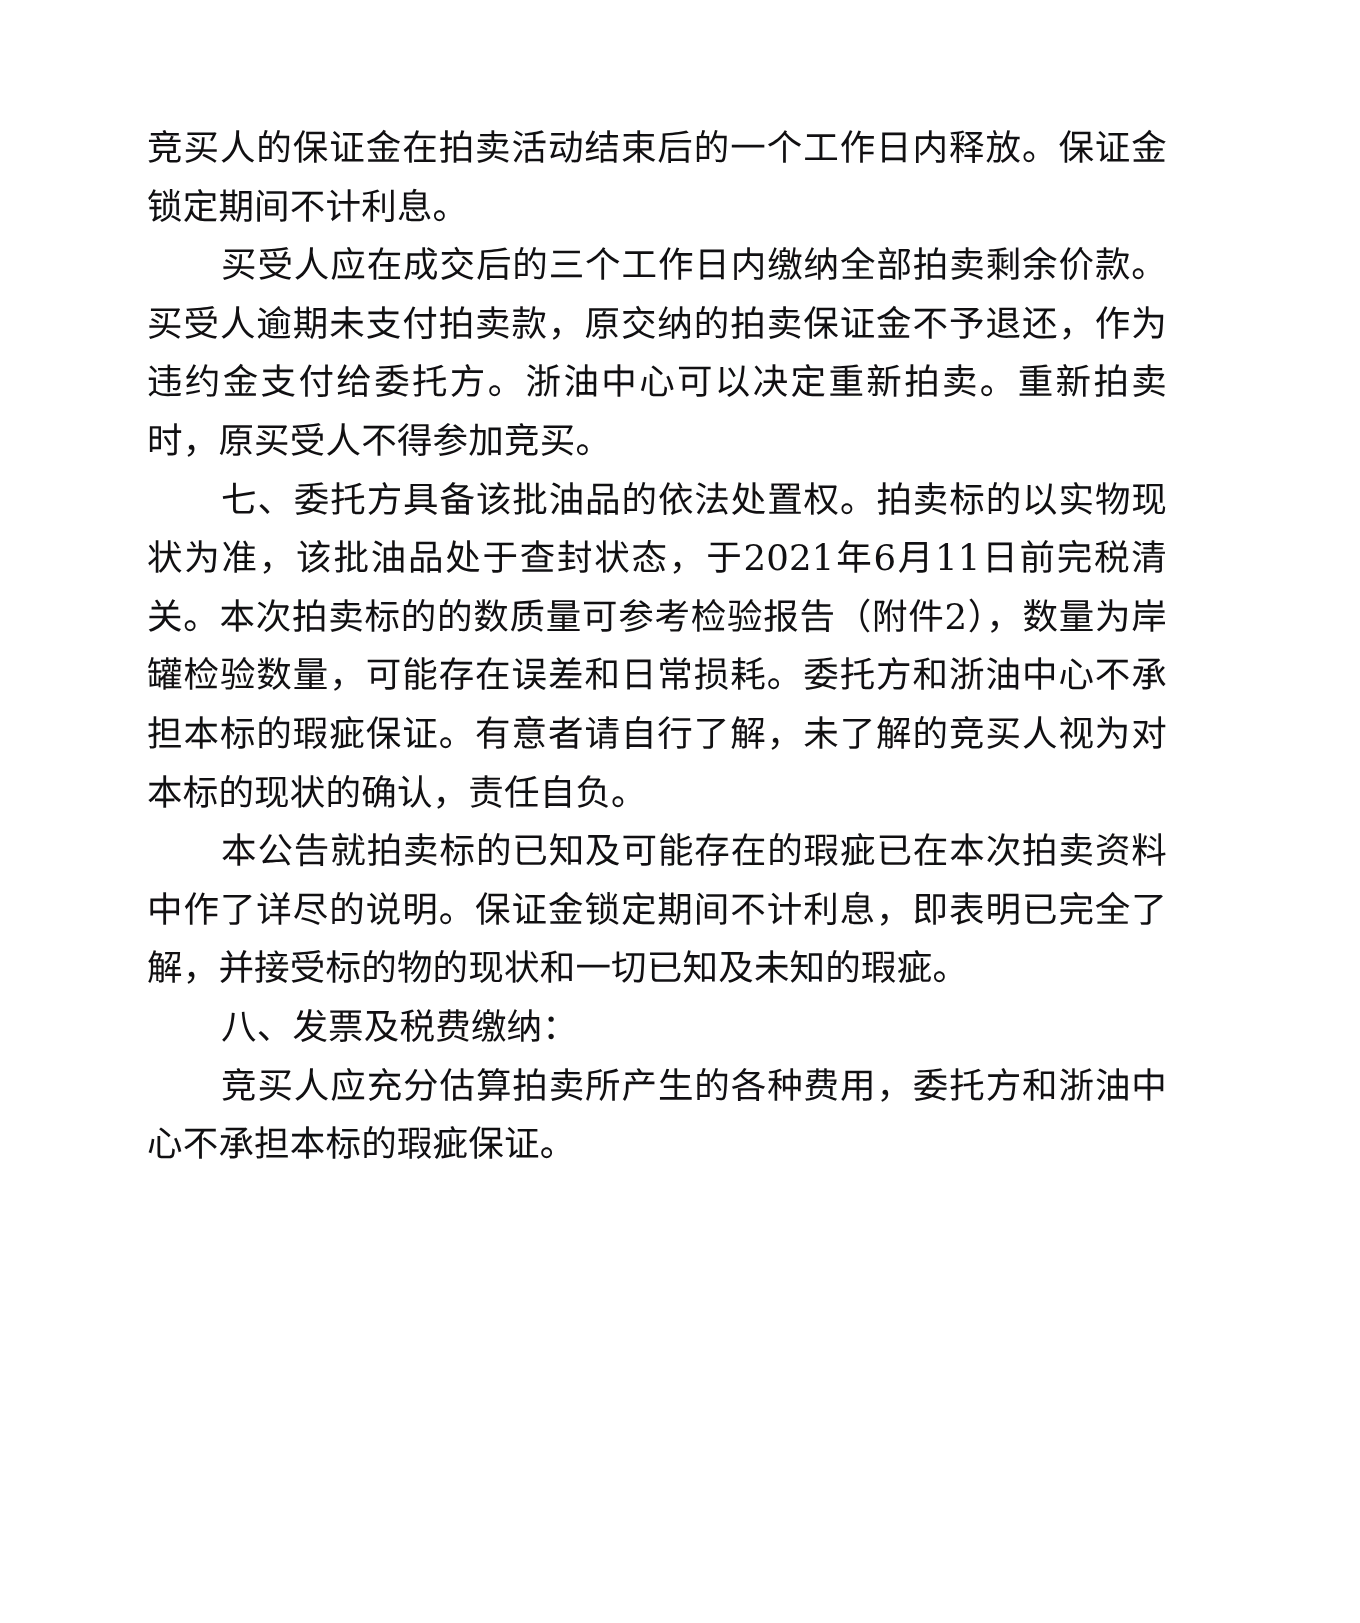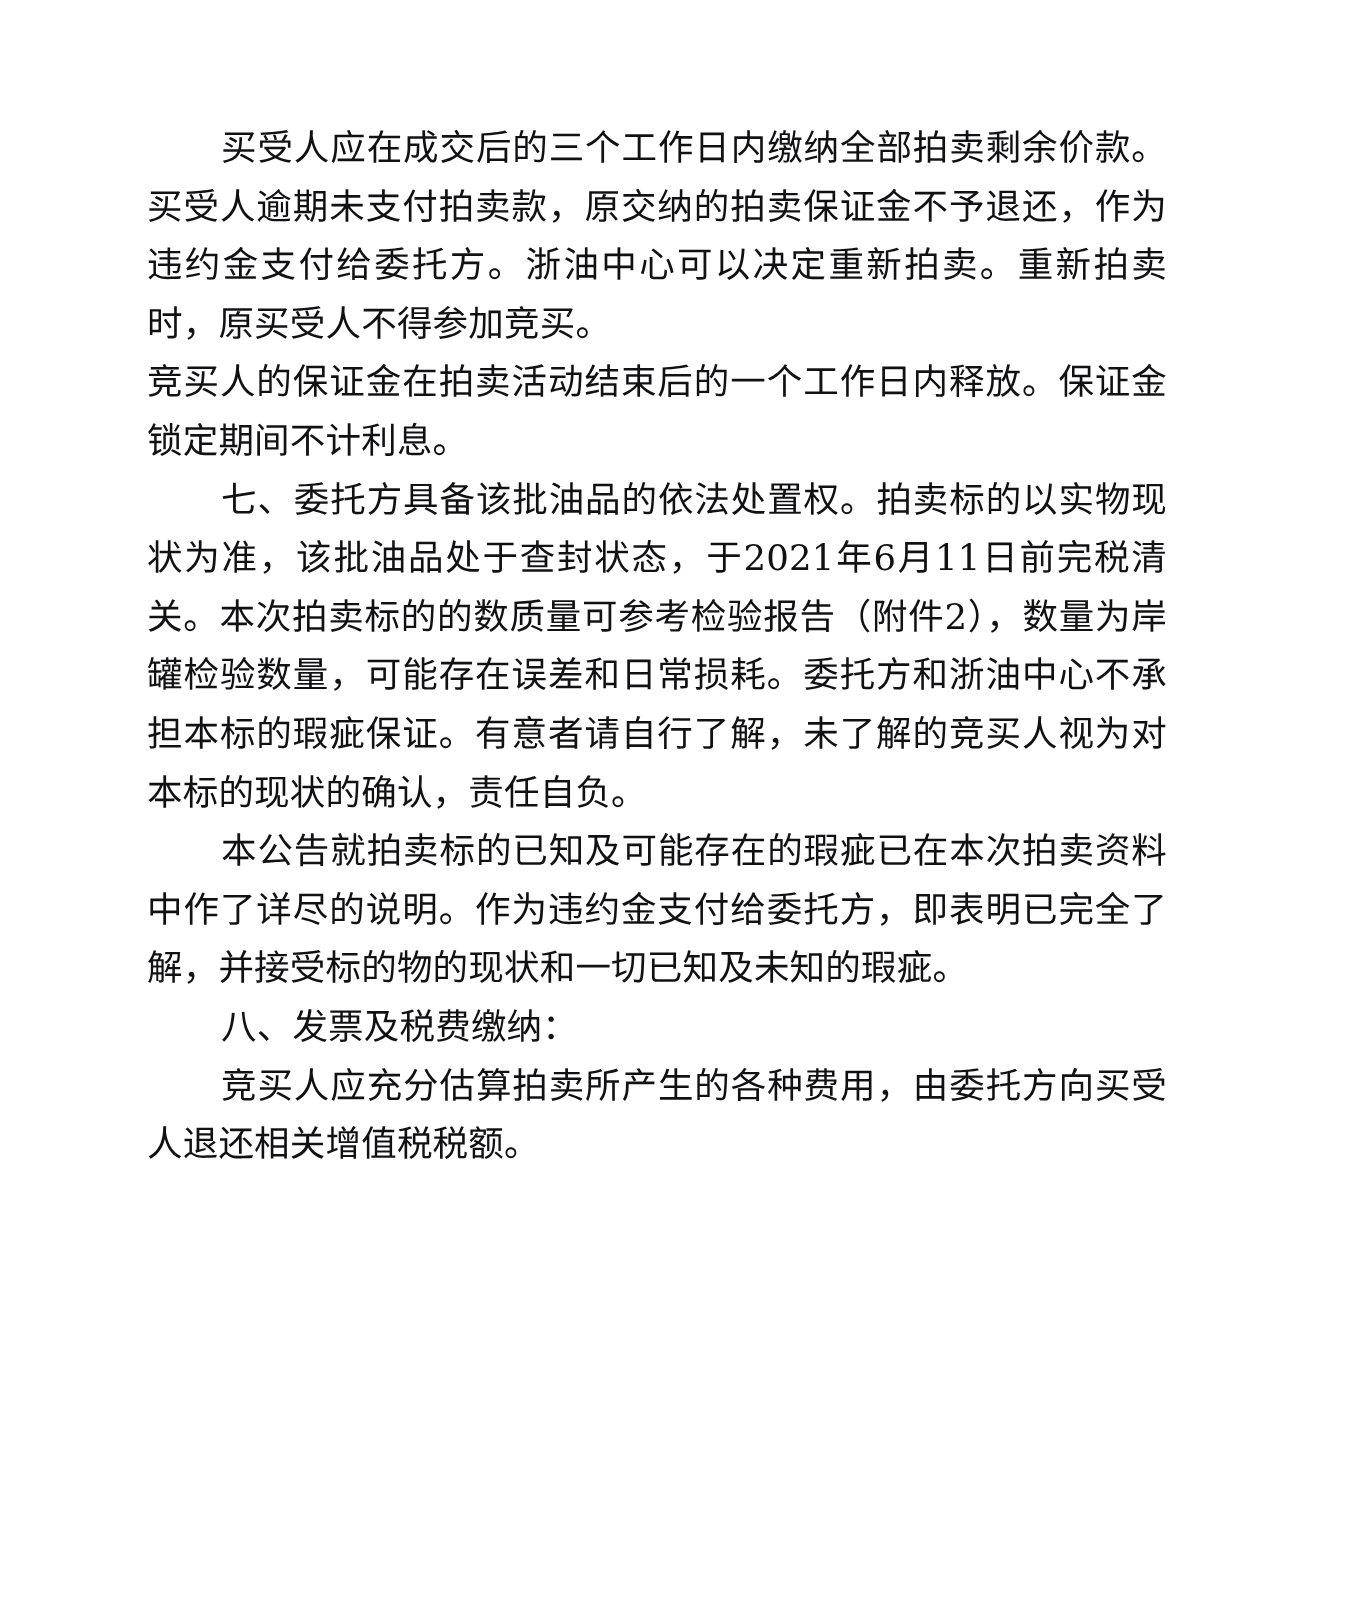--- a/index.html
+++ b/index.html
@@ -55,28 +55,28 @@
   .doc-body {
     -webkit-font-smoothing: antialiased;
   }
 </style>
 </head>
 <body>
 
 <div class="page">
   <div class="doc-body">
 
+    <p class="para">竞买人的保证金在拍卖活动结束后的一个工作日内释放。保证金锁定期间不计利息。</p>
+
     <p class="para indent">买受人应在成交后的三个工作日内缴纳全部拍卖剩余价款。买受人逾期未支付拍卖款，原交纳的拍卖保证金不予退还，作为违约金支付给委托方。浙油中心可以决定重新拍卖。重新拍卖时，原买受人不得参加竞买。</p>
-
-    <p class="para">竞买人的保证金在拍卖活动结束后的一个工作日内释放。保证金锁定期间不计利息。</p>
 
     <p class="para indent">七、委托方具备该批油品的依法处置权。拍卖标的以实物现状为准，该批油品处于查封状态，于2021年6月11日前完税清关。本次拍卖标的的数质量可参考检验报告（附件2），数量为岸罐检验数量，可能存在误差和日常损耗。委托方和浙油中心不承担本标的瑕疵保证。有意者请自行了解，未了解的竞买人视为对本标的现状的确认，责任自负。</p>
 
-    <p class="para indent">本公告就拍卖标的已知及可能存在的瑕疵已在本次拍卖资料中作了详尽的说明。作为违约金支付给委托方，即表明已完全了解，并接受标的物的现状和一切已知及未知的瑕疵。</p>
+    <p class="para indent">本公告就拍卖标的已知及可能存在的瑕疵已在本次拍卖资料中作了详尽的说明。保证金锁定期间不计利息，即表明已完全了解，并接受标的物的现状和一切已知及未知的瑕疵。</p>
 
     <p class="para indent">八、发票及税费缴纳：</p>
 
 
-    <p class="para indent">竞买人应充分估算拍卖所产生的各种费用，由委托方向买受人退还相关增值税税额。</p>
+    <p class="para indent">竞买人应充分估算拍卖所产生的各种费用，委托方和浙油中心不承担本标的瑕疵保证。</p>
 
 
   </div>
 </div>
 
 </body></html>

